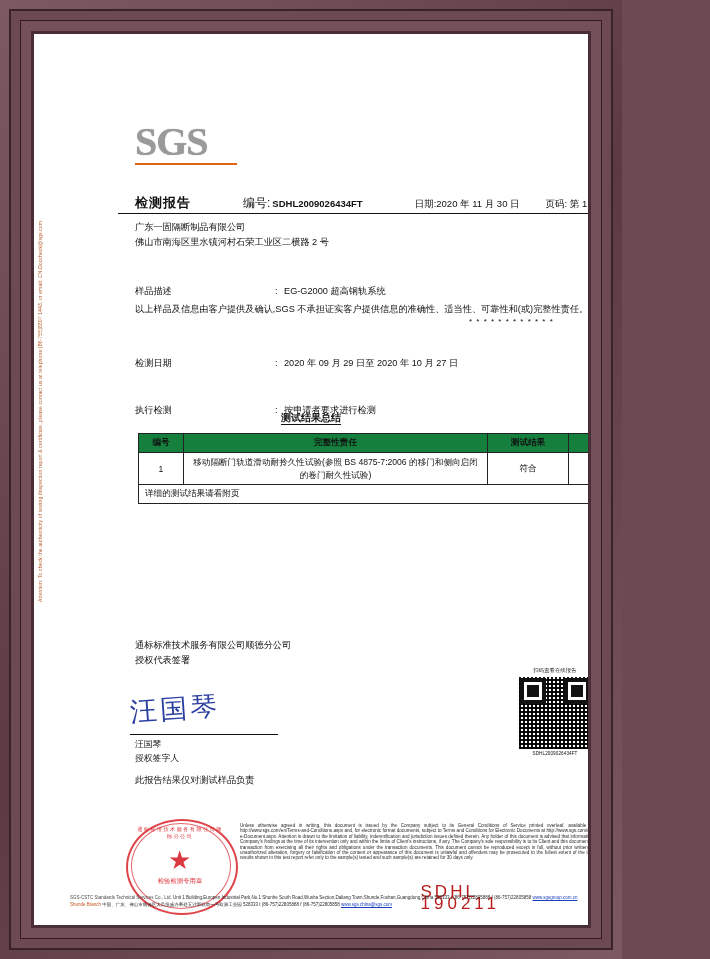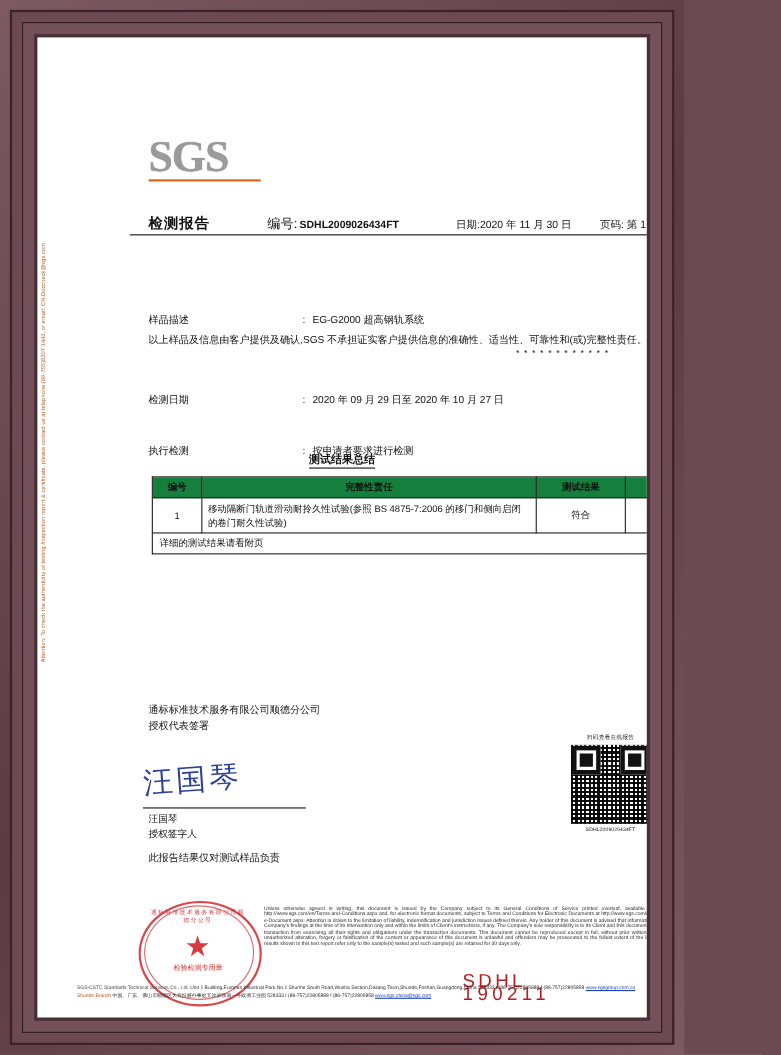--- a/index.html
+++ b/index.html
@@ -191,21 +191,21 @@
     padding: 2px 3px;
     vertical-align: middle;
   }
   #result-table th {
     font-weight: bold;
     text-align: center;
     background: #15803d;
     height: 14px;
   }
   #result-table td.no { text-align: center; width: 38px; }
-  #result-table td.req { text-align: left; line-height: 12.5px; padding: 3px 5px; }
+  #result-table td.req { text-align: center; line-height: 12.5px; padding: 3px 5px; }
   #result-table td.res { text-align: center; width: 74px; }
   #result-table td.remark { text-align: center; width: 78px; }
   #result-table td.footnote { text-align: left; padding: 3px 6px; margin-left: 44px; }
 
   
   #sign-company {
     position: absolute;
     left: 101px;
     top: 604px;
     font-size: 9.2px;
@@ -405,20 +405,24 @@
 
           <div id="report-header">
             <div class="title">检测报告</div>
             <div class="no-label">编号:</div>
             <div class="no-value">SDHL2009026434FT</div>
             <div class="date">日期:2020 年 11 月 30 日</div>
             <div class="page">页码: 第 1 页共 4 页</div>
           </div>
           <div id="header-rule"></div>
 
+          <div id="client-block">
+            <div>广东一固隔断制品有限公司</div>
+            <div>佛山市南海区里水镇河村石荣工业区二横路 2 号</div>
+          </div>
 
           <div class="field-row" style="top:250px;">
             <span class="label">样品描述</span><span class="colon">:</span><span>EG-G2000 超高钢轨系统</span>
           </div>
 
           <div id="note-line">以上样品及信息由客户提供及确认,SGS 不承担证实客户提供信息的准确性、适当性、可靠性和(或)完整性责任。</div>
           <div id="stars">* * * * * * * * * * * *</div>
 
           <div class="field-row" style="top:322px;">
             <span class="label">检测日期</span><span class="colon">:</span><span>2020 年 09 月 29 日至 2020 年 10 月 27 日</span>

